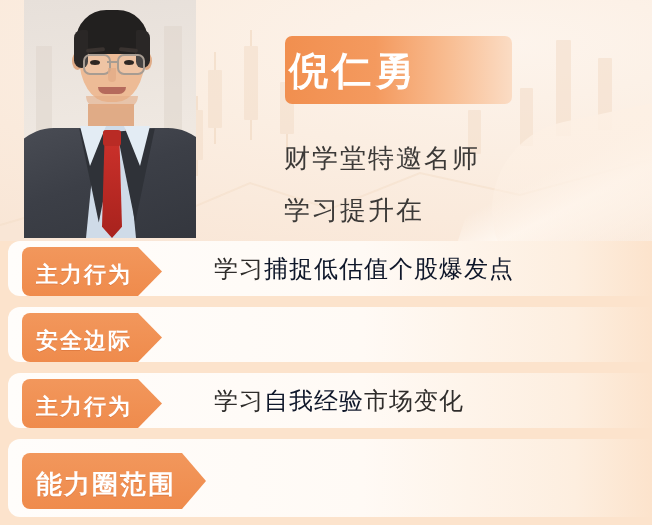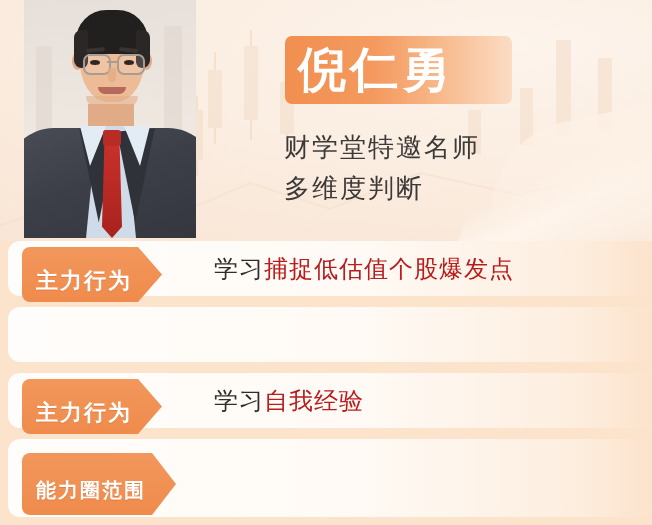--- a/index.html
+++ b/index.html
@@ -76,57 +76,57 @@
   .mouth{position:absolute;left:74px;top:87px;width:28px;height:7px;background:#b56a5c;border-radius:0 0 14px 14px;}
   .shadow-chin{position:absolute;left:62px;top:96px;width:52px;height:12px;background:#e2ab86;border-radius:0 0 30px 30px;opacity:.6;}
 
   
   .name-badge{
     position:absolute;left:285px;top:36px;width:227px;height:68px;border-radius:7px;
     background:linear-gradient(90deg,#f18f4f 0%,#f49a5f 40%,#f8bd92 72%,#fbdcc4 100%);
     display:flex;align-items:center;
   }
   .name-text{
-    margin-left:13px;color:#ffffff;font-size:48px;font-weight:bold;letter-spacing:4px;line-height:1;
+    margin-left:4px;color:#ffffff;font-size:39px;font-weight:bold;letter-spacing:4px;line-height:1;
     font-family:Liberation Serif, serif;
   }
   .subtitle{position:absolute;left:284px;top:127px;width:330px;}
   .subtitle div{
-    color:#3c3a38;font-size:26px;line-height:41px;letter-spacing:2px;font-weight:500;
+    color:#3c3a38;font-size:26px;line-height:41px;letter-spacing:2px;font-weight:500;margin-top:11px;
   }
 
   
   .rows{position:absolute;left:0;top:241px;width:652px;height:284px;background:#fce3cc;}
   .row{position:relative;margin:0 0 11px 0;height:55px;}
   .row.tall{height:78px;}
   .row-bg{
     position:absolute;left:8px;top:0;right:0;height:100%;border-radius:12px 0 0 12px;
     background:linear-gradient(90deg,#fffdfb 0%,#fffaf5 55%,#fdeedf 88%,#fce3cc 100%);
   }
   .tag{
     position:absolute;left:22px;top:6px;height:43px;
     background:linear-gradient(180deg,#f2975c 0%,#ef8b4c 100%);
     display:flex;align-items:center;justify-content:center;
     border-radius:8px 0 0 8px;
     clip-path:polygon(0 0, calc(100% - 24px) 0, 100% 50%, calc(100% - 24px) 100%, 0 100%);
-    padding:12px 30px 0 14px;
+    padding:6px 30px 0 14px;
   }
   .row.tall .tag{top:14px;height:50px;}
   .tag-label{
     color:#ffffff;font-size:22px;font-weight:bold;letter-spacing:2px;white-space:nowrap;
     text-shadow:0 1px 0 rgba(214,112,56,.55);
   }
-  .row.tall .tag-label{font-size:20px;}
+  .row.tall .tag-label{font-size:26px;}
   .desc{
     position:absolute;left:214px;right:15px;top:0;height:100%;
     display:flex;align-items:center;
     font-size:24px;letter-spacing:1px;color:#2f2d2b;line-height:34px;
   }
   .row.tall .desc{left:228px;align-items:center;}
-  .hl{color:#b91c1c;}
+  .hl{color:#0f172a;}
   .dk{color:#2f2d2b;}
 </style>
 </head>
 <body>
 
 <div class="poster">
 
   <div class="hero">
 
     <div class="chart-bg">
@@ -178,49 +178,53 @@
       <div class="nose"></div>
       <div class="mouth"></div>
     </div>
 
     <div class="name-badge">
       <span class="name-text">倪仁勇</span>
     </div>
 
     <div class="subtitle">
       <div>财学堂特邀名师</div>
-      <div>多维度判断</div>
+      <div>学习提升在</div>
     </div>
   </div>
 
   <div class="rows">
 
     <div class="row">
       <div class="row-bg"></div>
       <div class="tag">
         <span class="tag-label">主力行为</span>
       </div>
       <div class="desc">
         <span class="dk">学习</span>
           <span class="hl">捕捉低估值个股爆发点</span>
       </div>
     </div>
 
     <div class="row">
       <div class="row-bg"></div>
+      <div class="tag">
+        <span class="tag-label">安全边际</span>
+      </div>
     </div>
 
     <div class="row">
       <div class="row-bg"></div>
       <div class="tag">
         <span class="tag-label">主力行为</span>
       </div>
       <div class="desc">
         <span class="dk">学习</span>
           <span class="hl">自我经验</span>
+          <span class="dk">市场变化</span>
       </div>
     </div>
 
     <div class="row tall">
       <div class="row-bg"></div>
       <div class="tag">
         <span class="tag-label">能力圈范围</span>
       </div>
     </div>
 

